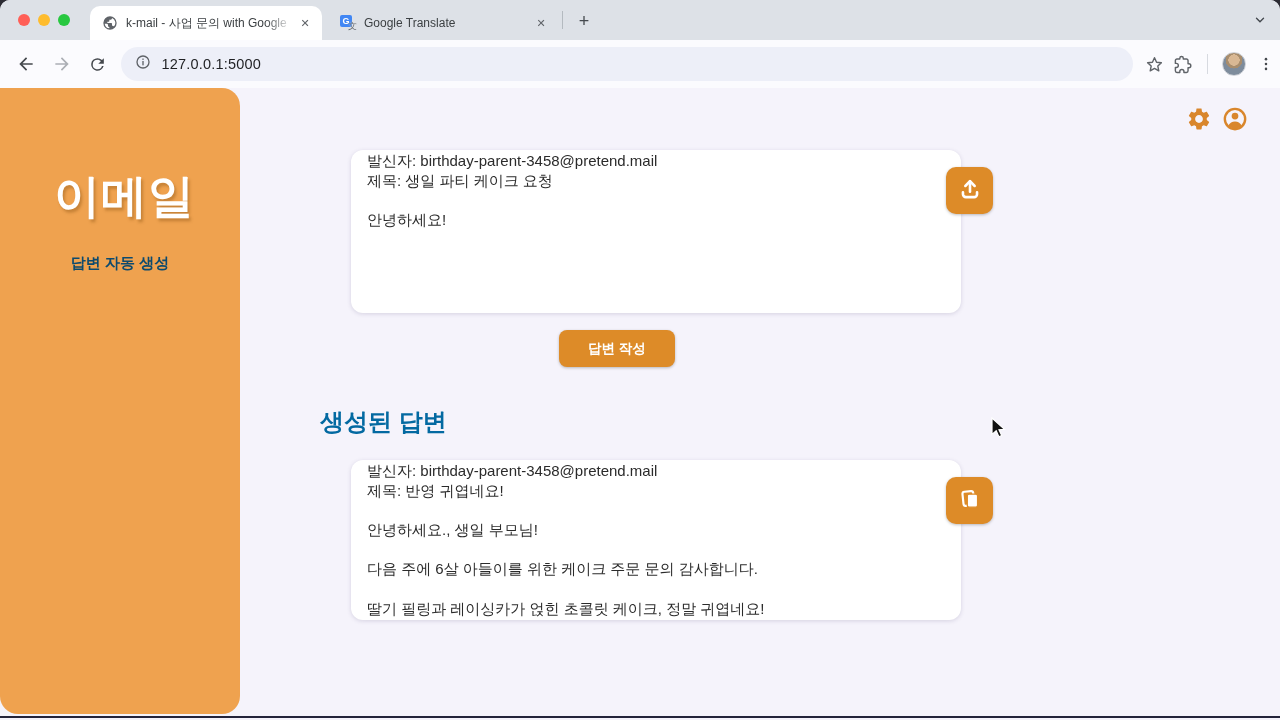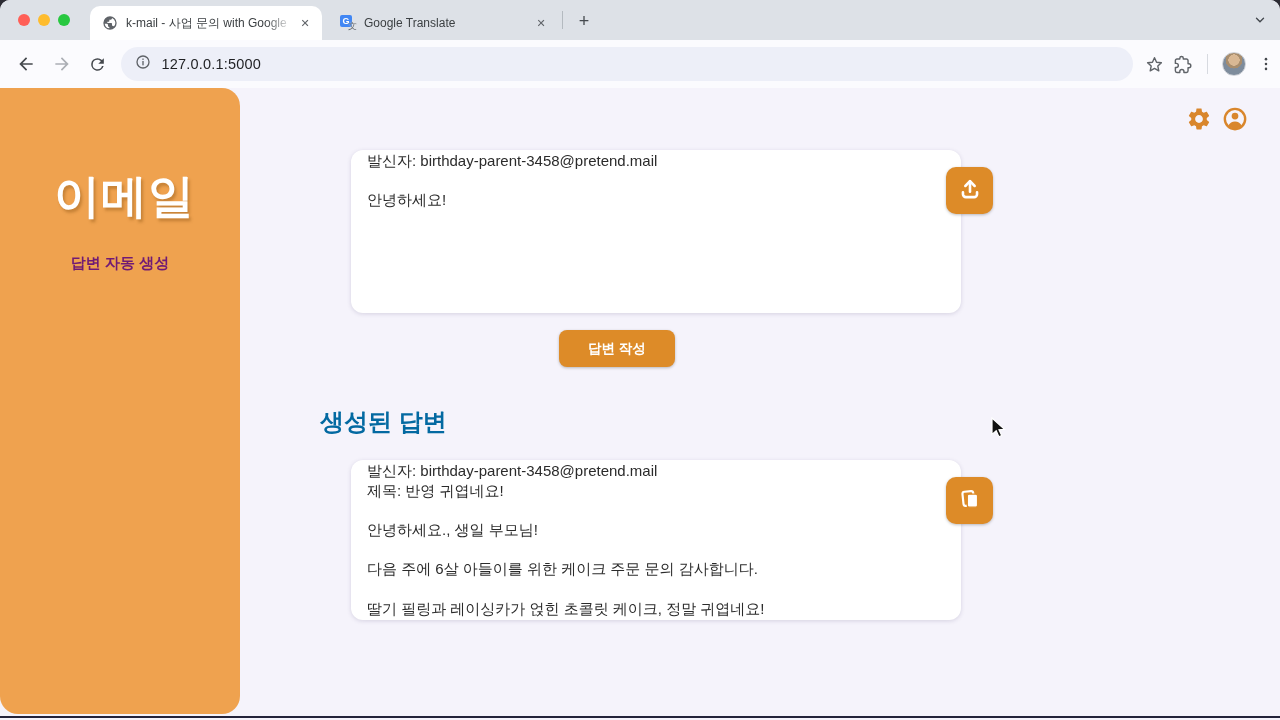--- a/index.html
+++ b/index.html
@@ -39,21 +39,21 @@
   .tb-divider { width:1px; height:20px; background:#D7DAE0; margin:0 8px 0 10px; }
   .avatar { width:24px; height:24px; border-radius:50%; margin:0 6px;
     background:radial-gradient(circle at 50% 32%, #d9b894 0 30%, #a88d6d 31% 45%, #7e8c9c 46% 100%); border:1px solid #d0d3d9; }
 
   
   .content { position:relative; height:630px; background:#F5F3FB; }
   .bottom-edge { position:absolute; left:0; bottom:0; width:100%; height:2px; background:#23233a; }
 
   .sidebar { position:absolute; left:0; top:0; width:240px; height:626px; background:#EFA24F; border-radius:0 18px 18px 18px; text-align:center; }
   .sidebar-title { margin-top:78px; font-size:46px; font-weight:bold; color:#FFFFFF; letter-spacing:1px; text-shadow:2px 3px 3px rgba(120,70,10,.35);padding-left:9px; }
-  .sidebar-subtitle { margin-top:26px; font-size:15px; color:#701a75; font-weight:bold; }
+  .sidebar-subtitle { margin-top:26px; font-size:15px; color:#0c4a6e; font-weight:bold; }
 
   .page-gear { position:absolute; left:1186px; top:18px; }
   .page-account { position:absolute; left:1222px; top:18px; }
 
   .card { position:absolute; left:320px; width:610px; background:#FFFFFF; border-radius:12px; box-shadow:0 1px 4px rgba(70,60,110,.18); padding:1px 16px; font-size:15px; line-height:19.7px; color:#2b2b2b; overflow:hidden;margin-left:31px; }
   .card-1 { top:62px; height:163px; }
   .card-2 { top:372px; height:160px; }
   .blank-line { height:19.7px; }
 
   .icon-btn { position:absolute; width:47px; height:47px; background:#DD8B28; border:none; border-radius:10px; display:flex; align-items:center; justify-content:center; box-shadow:0 1px 3px rgba(0,0,0,.25); cursor:pointer; }
@@ -172,20 +172,21 @@
     <span class="page-account">
       <svg width="26" height="26" viewBox="0 0 24 24">
           <circle cx="12" cy="12" r="9.4" fill="none" stroke="#D9862C" stroke-width="2.2"></circle>
           <circle cx="12" cy="9.3" r="3.1" fill="#D9862C"></circle>
           <path fill="#D9862C" d="M5.6 18.3C7.1 15.7 9.4 14.4 12 14.4s4.9 1.3 6.4 3.9a9.4 9.4 0 0 1-12.8 0z"></path>
         </svg>
     </span>
 
     <div class="card card-1">
       <div>발신자: birthday-parent-3458@pretend.mail</div>
+      <div>제목: 생일 파티 케이크 요청</div>
       <div class="blank-line"></div>
       <div>안녕하세요!</div>
       <div class="blank-line"></div>
     </div>
 
     <button class="icon-btn upload-btn">
       <span>
         <svg width="26" height="26" viewBox="0 0 24 24">
             <g fill="none" stroke="#FFFFFF" stroke-width="2.4" stroke-linecap="round" stroke-linejoin="round">
               <path d="M12 14.5V5"></path>

